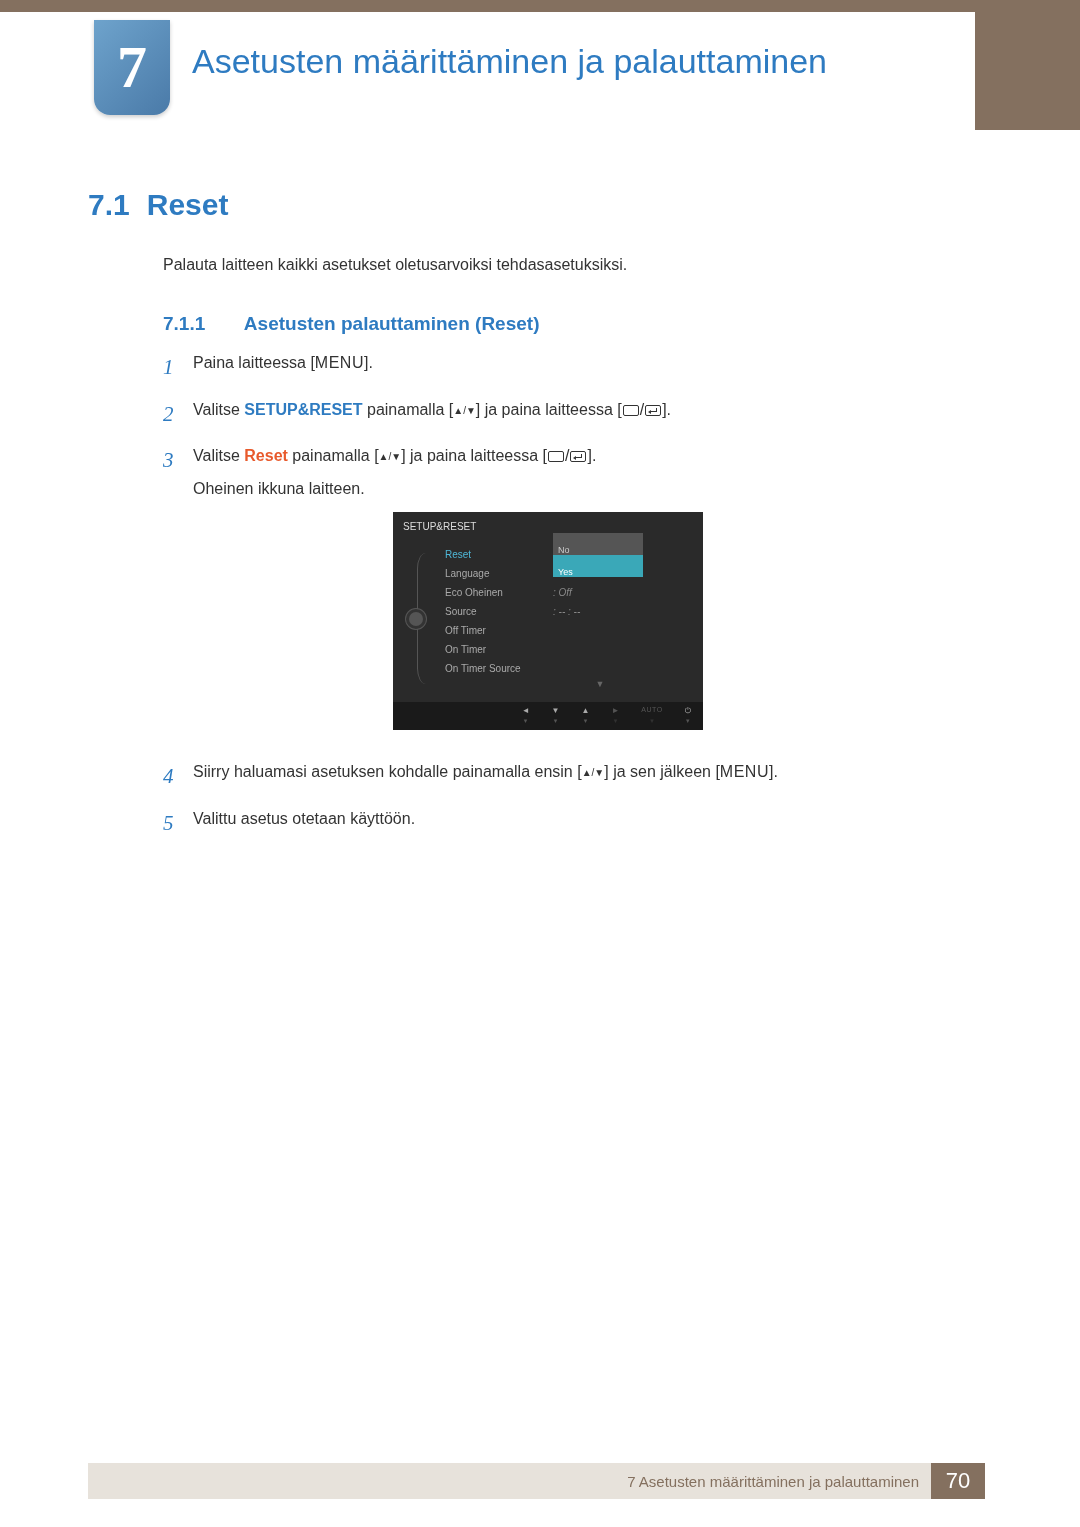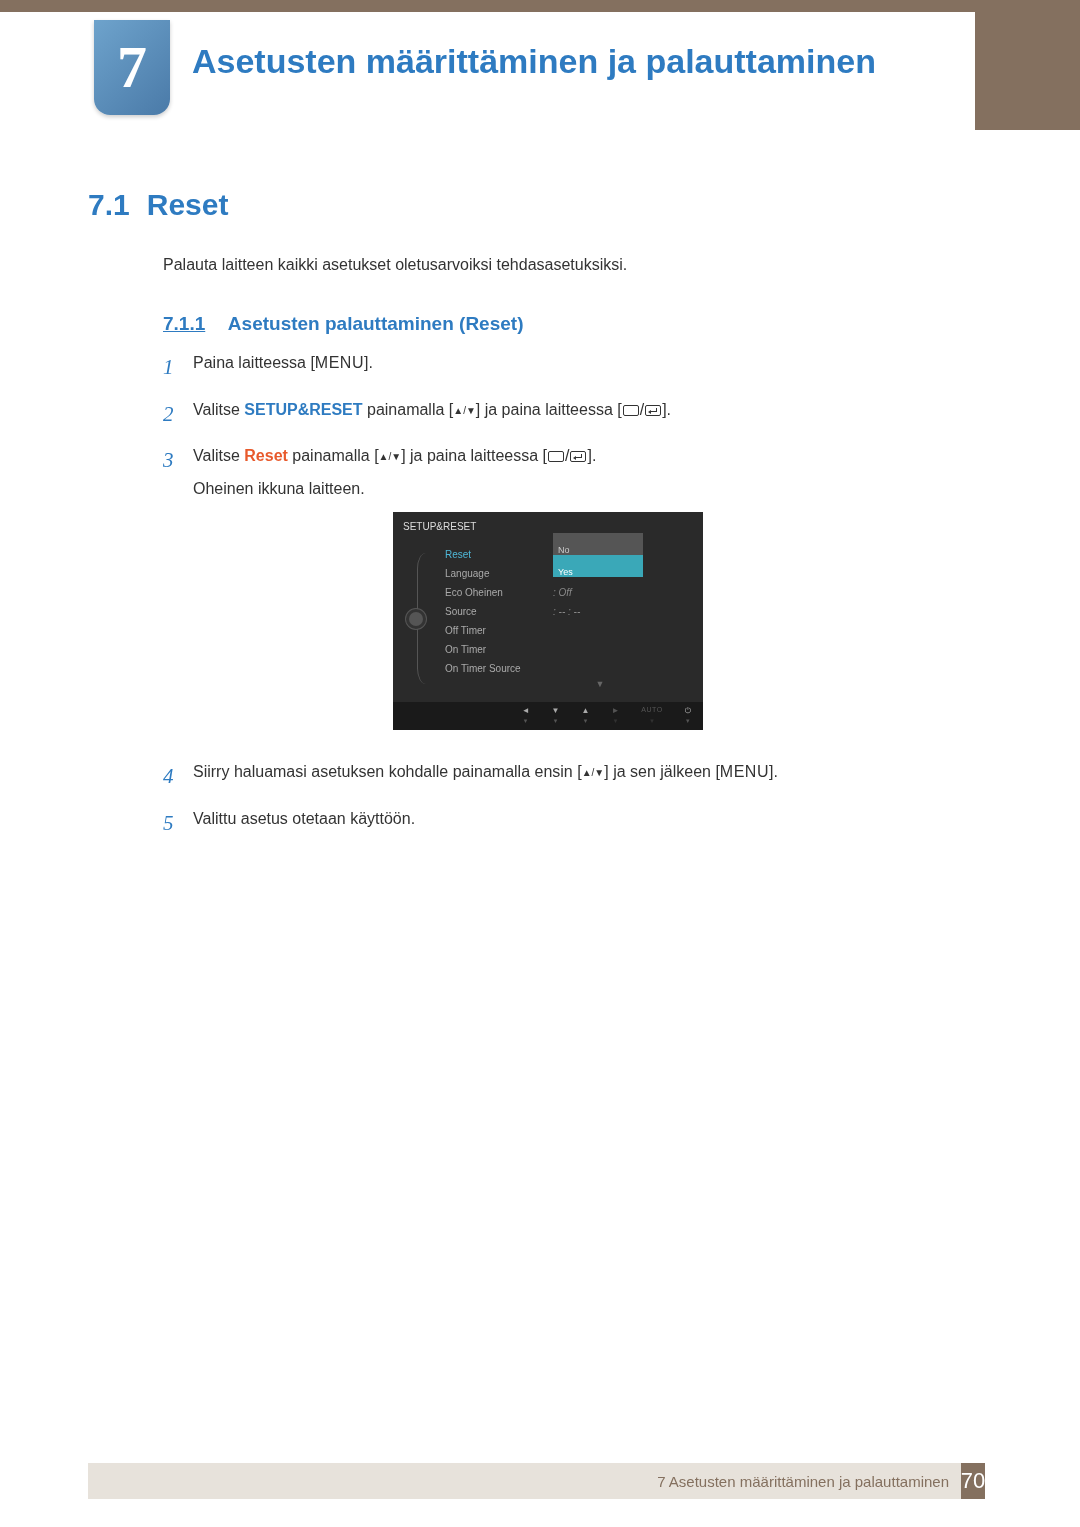--- a/index.html
+++ b/index.html
@@ -44,21 +44,21 @@
     font-weight: bold;
     font-family: Georgia, serif;
     box-shadow: 0 2px 4px rgba(0,0,0,0.2);
   }
   .chapter-title {
     position: absolute;
     left: 192px;
     top: 42px;
     font-size: 34px;
     color: #2e7bc1;
-    font-weight: bold;
+    font-weight: normal;
   }
   .section-row {
     position: absolute;
     left: 88px;
     top: 188px;
     display: flex;
     align-items: baseline;
     gap: 17px;
   }
   .section-num {
@@ -79,21 +79,21 @@
     color: #333;
   }
   .subsection-row {
     position: absolute;
     left: 163px;
     top: 313px;
     font-size: 19px;
     color: #2e7bc1;
     font-weight: bold;
   }
-  .subsection-num { margin-right: 18px; text-decoration: underline; }
+  .subsection-num { margin-right: 34px; }
   .steps {
     position: absolute;
     left: 163px;
     top: 351px;
     width: 760px;
   }
   .step {
     display: flex;
     align-items: flex-start;
     gap: 14px;
@@ -267,21 +267,21 @@
     background: #e7e2db;
   }
   .footer-text {
     position: relative;
     font-size: 15px;
     color: #84705f;
     margin-right: 12px;
   }
   .footer-pagebox {
     position: relative;
-    width: 24px;
+    width: 54px;
     height: 36px;
     background: #84705f;
     color: #fff;
     font-size: 22px;
     display: flex;
     align-items: center;
     justify-content: center;
   }
 </style>
 </head>

